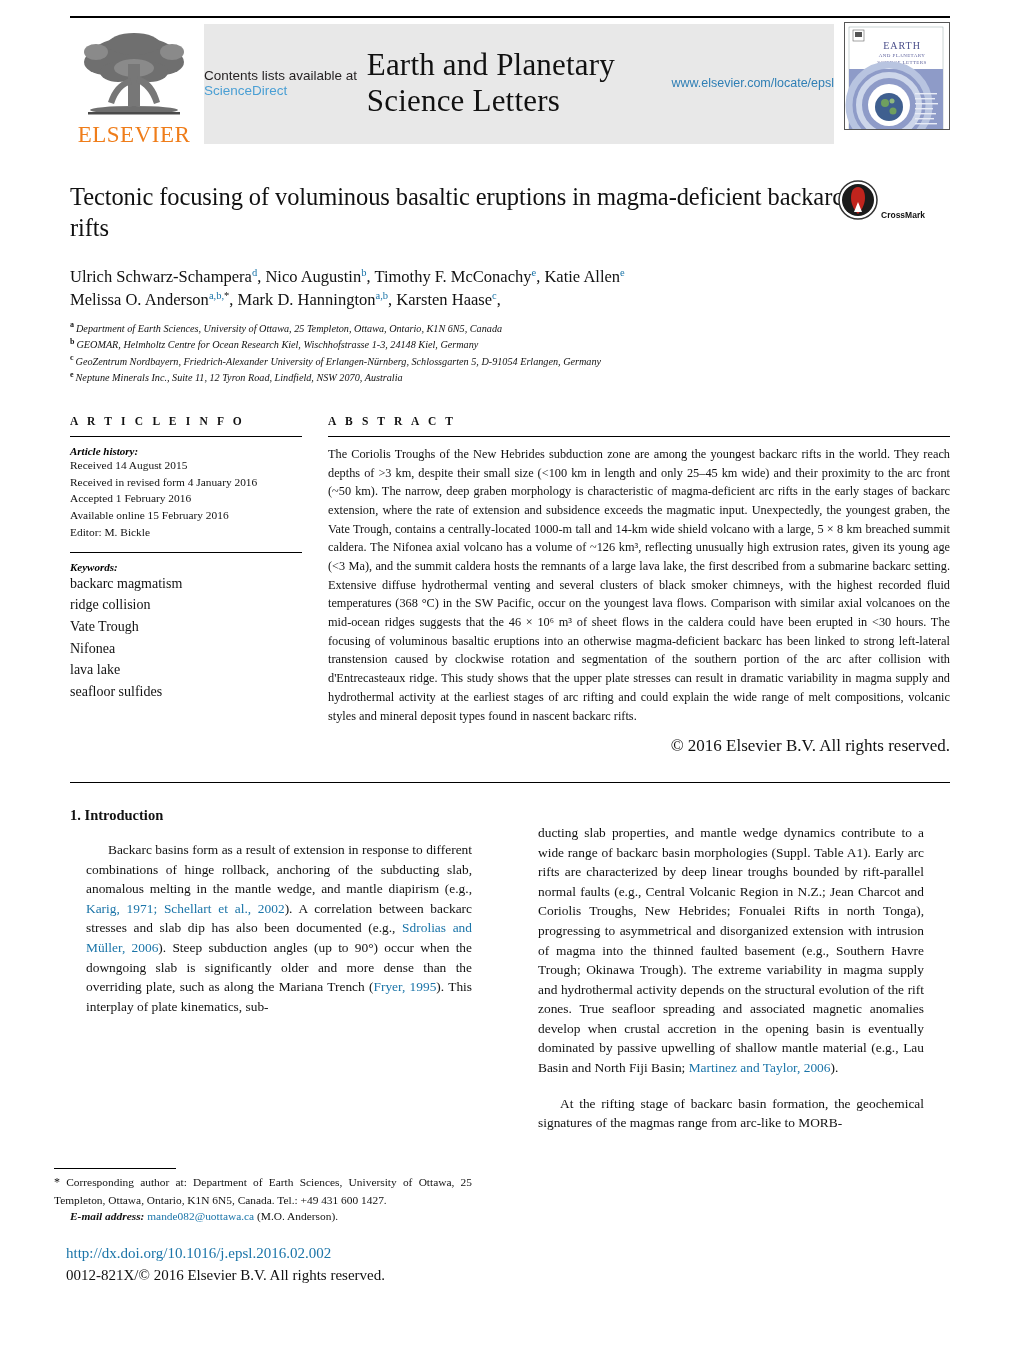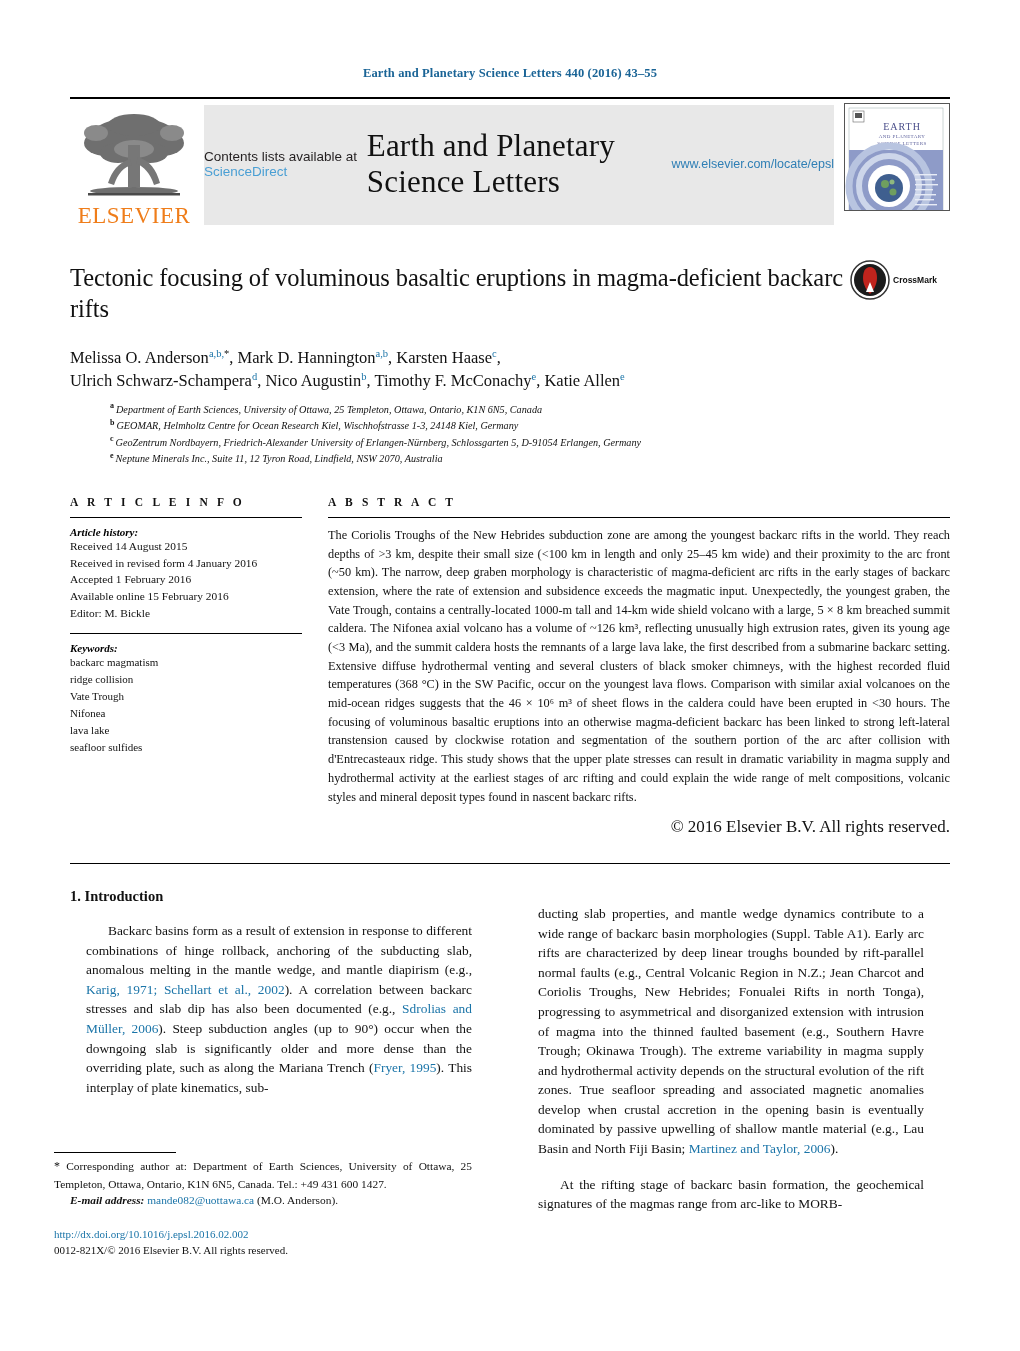--- a/index.html
+++ b/index.html
@@ -115,26 +115,26 @@
     font-size: 24.5px;
     line-height: 1.26;
     font-weight: normal;
     color: #111;
     margin: 0;
     width: 810px;
     letter-spacing: -.1px;
   }
   .crossmark {
     position: absolute;
-    right: 0;
+    right: 12px;
     top: -4px;
     width: 100px;
     height: 42px;
     display: flex;
-    align-items: center;
+    align-items: flex-end;
   }
   .crossmark-label {
     font-family: "Liberation Sans", sans-serif;
     font-size: 8.5px;
     font-weight: bold;
     color: #111;
     margin-left: 3px;
   }
 
   
@@ -155,21 +155,20 @@
   .authors sup.star { color: #111; }
 
   
   .affiliations {
     margin-top: 9px;
     font-family: "Liberation Serif", serif;
     font-size: 10.2px;
     line-height: 1.62;
     font-style: italic;
     color: #111;
-    margin-left: 40px;
   }
   .affiliations .lbl {
     font-style: normal;
     font-weight: bold;
     font-size: 8px;
     vertical-align: super;
     line-height: 0;
     margin-right: 2px;
   }
 
@@ -211,21 +210,21 @@
     font-size: 11px;
     font-family: "Liberation Serif", serif;
   }
   .info-line {
     font-size: 11.4px;
     line-height: 1.47;
     font-family: "Liberation Serif", serif;
     color: #111;
   }
   .kw-line {
-    font-size: 11px;
+    font-size: 14px;
     line-height: 1.55;
     font-family: "Liberation Serif", serif;
     color: #111;
   }
   .abstract-body p {
     margin: 0;
     font-family: "Liberation Serif", serif;
     font-size: 12.3px;
     line-height: 1.52;
     text-align: justify;
@@ -296,32 +295,32 @@
     text-align: justify;
   }
   .fn-text .star { font-size: 12px; }
   .fn-email {
     font-style: italic;
     font-weight: bold;
   }
   .doi-block {
     margin-top: 18px;
     font-family: "Liberation Serif", serif;
-    font-size: 11px;
+    font-size: 15px;
     line-height: 1.45;
+    margin-left: 12px;
   }
   .doi-link { color: #1a74a8; }
   .issn-line { color: #111; font-weight: normal; }
 </style>
 </head>
 <body>
 
 <div class="page">
 
-  <div class="running-head">Earth and Planetary Science Letters 440 (2016) 43–55</div>
 
   <div class="masthead">
 
     <div class="elsevier-logo">
       <svg class="tree-svg" width="112" height="92" viewBox="0 0 112 92">
         <g fill="#6f6f6f">
           <ellipse cx="56" cy="24" rx="42" ry="17"></ellipse>
           <ellipse cx="28" cy="32" rx="22" ry="13"></ellipse>
           <ellipse cx="84" cy="32" rx="22" ry="13"></ellipse>
           <ellipse cx="56" cy="14" rx="26" ry="11"></ellipse>
@@ -388,24 +387,24 @@
         <circle cx="20" cy="20" r="16" fill="#1b1b1b"></circle>
         <path d="M20 7 C25 7 27 12 27 18 C27 25 23 31 20 34 C17 31 13 25 13 18 C13 12 15 7 20 7 Z" fill="#c0241d"></path>
         <path d="M20 22 L24 32 L16 32 Z" fill="#ffffff"></path>
       </svg>
       <span class="crossmark-label">CrossMark</span>
     </div>
   </div>
 
   <div class="authors">
     <div>
+      <span>Ulrich Schwarz-Schampera</span><sup class="aff-mark">d</sup>, <span>Nico Augustin</span><sup class="aff-mark">b</sup>, <span>Timothy F. McConachy</span><sup class="aff-mark">e</sup>, <span>Katie Allen</span><sup class="aff-mark">e</sup>
+    </div>
+    <div>
       <span>Melissa O. Anderson</span><sup class="aff-mark">a,b,</sup><sup class="star">*</sup>, <span>Mark D. Hannington</span><sup class="aff-mark">a,b</sup>, <span>Karsten Haase</span><sup class="aff-mark">c</sup>,
-    </div>
-    <div>
-      <span>Ulrich Schwarz-Schampera</span><sup class="aff-mark">d</sup>, <span>Nico Augustin</span><sup class="aff-mark">b</sup>, <span>Timothy F. McConachy</span><sup class="aff-mark">e</sup>, <span>Katie Allen</span><sup class="aff-mark">e</sup>
     </div>
   </div>
 
   <div class="affiliations">
     <div><span class="lbl">a</span><span>Department of Earth Sciences, University of Ottawa, 25 Templeton, Ottawa, Ontario, K1N 6N5, Canada</span></div>
     <div><span class="lbl">b</span><span>GEOMAR, Helmholtz Centre for Ocean Research Kiel, Wischhofstrasse 1-3, 24148 Kiel, Germany</span></div>
     <div><span class="lbl">c</span><span>GeoZentrum Nordbayern, Friedrich-Alexander University of Erlangen-Nürnberg, Schlossgarten 5, D-91054 Erlangen, Germany</span></div>
     <div><span class="lbl">e</span><span>Neptune Minerals Inc., Suite 11, 12 Tyron Road, Lindfield, NSW 2070, Australia</span></div>
   </div>
 

